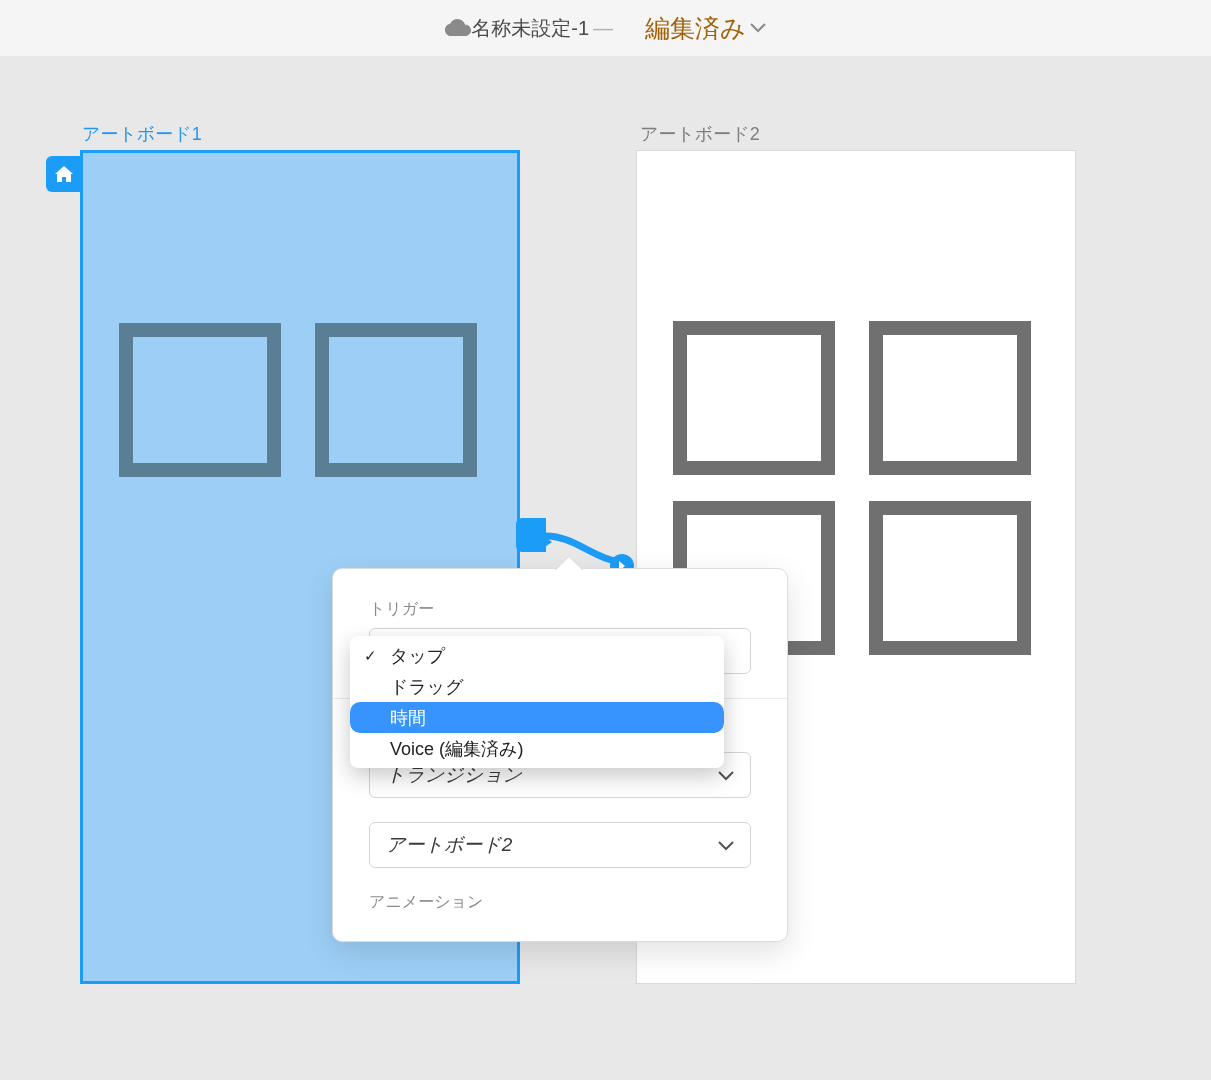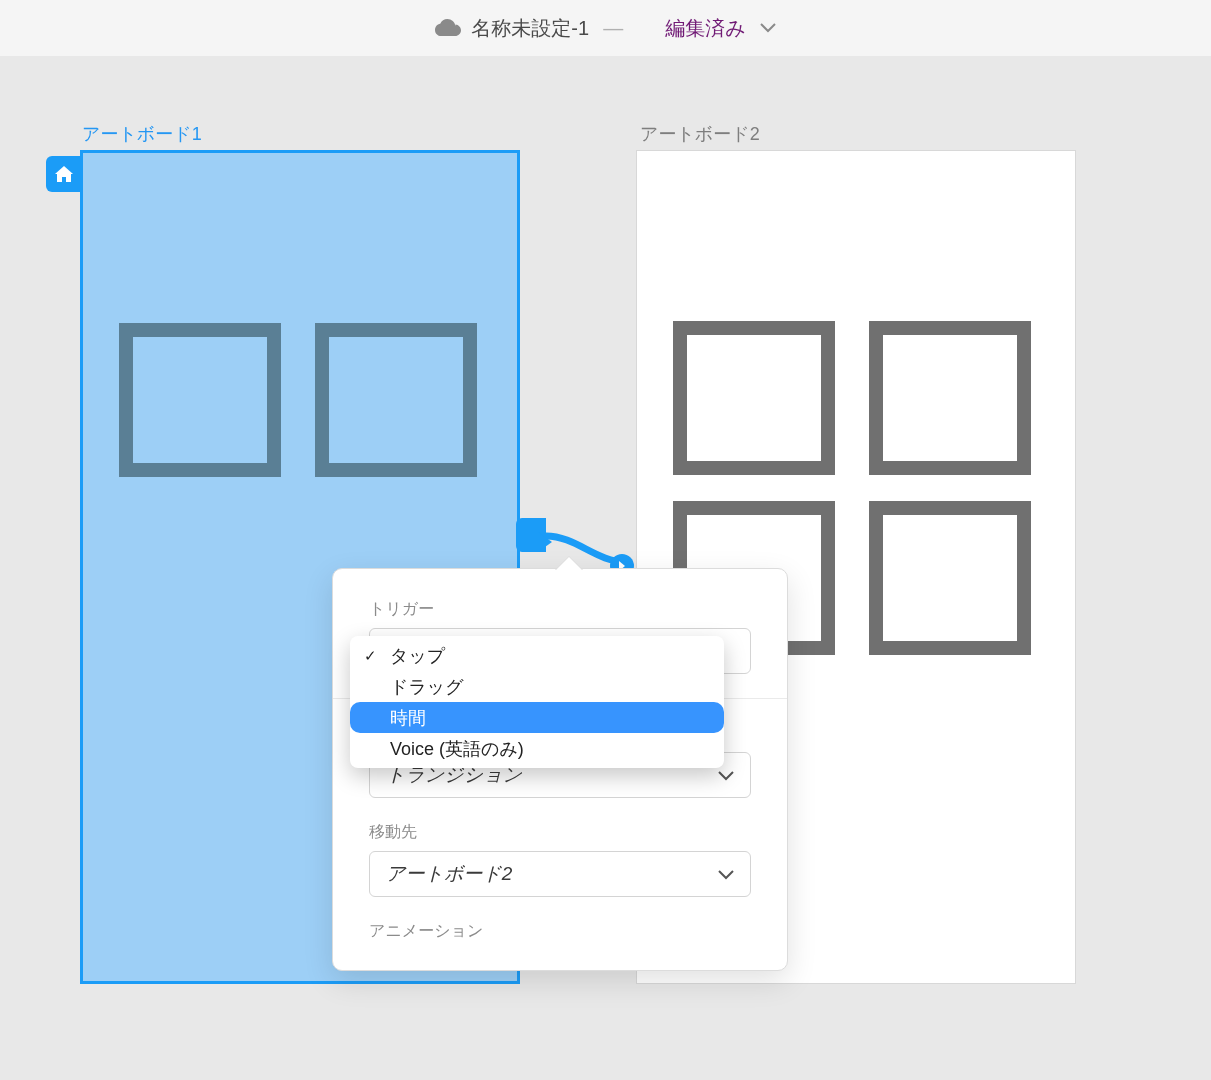--- a/index.html
+++ b/index.html
@@ -10,26 +10,25 @@
     height: 1080px;
     overflow: hidden;
     position: relative;
   }
   .header {
     background: #f5f5f5;
     height: 56px;
     display: flex;
     align-items: center;
     justify-content: center;
-    gap: 10px;
   }
   .cloud-icon { color: #8a8a8a; display: flex; }
   .doc-title { font-size: 20px; color: #4a4a4a; }
   .dash { color: #b0b0b0; font-size: 20px; margin: 0 4px; }
-  .edited { color: #701a75; font-size: 20px; margin-left: 28px; }
+  .edited { color: #a16207; font-size: 25px; margin-left: 28px; }
   .chev-icon { color: #8a8a8a; display: flex; margin-left: 4px;}
   .canvas {
     position: relative;
     width: 100%;
     height: calc(100% - 56px);
   }
   .artboard-label {
     position: absolute;
     font-size: 18px;
   }
@@ -245,21 +244,20 @@
     <div class="divider"></div>
 
     <div class="field-label">アクション</div>
     <div class="select">
       <span>トランジション</span>
       <span class="chev"><svg width="16" height="10" viewBox="0 0 16 10">
             <path fill="none" stroke="#555" stroke-width="2" d="M1 1l7 7 7-7"></path>
           </svg></span>
     </div>
 
-    <div class="field-label">移動先</div>
     <div class="select">
       <span>アートボード2</span>
       <span class="chev"><svg width="16" height="10" viewBox="0 0 16 10">
             <path fill="none" stroke="#555" stroke-width="2" d="M1 1l7 7 7-7"></path>
           </svg></span>
     </div>
 
     <div class="field-label">アニメーション</div>
   </div>
 
@@ -268,16 +266,16 @@
       <span class="check">✓</span>
       <span>タップ</span>
     </div>
     <div class="menu-item">
       <span>ドラッグ</span>
     </div>
     <div class="menu-item highlight">
       <span>時間</span>
     </div>
     <div class="menu-item">
-      <span>Voice (英語のみ)</span>
+      <span>Voice (編集済み)</span>
     </div>
   </div>
 </div>
 
 </body></html>

